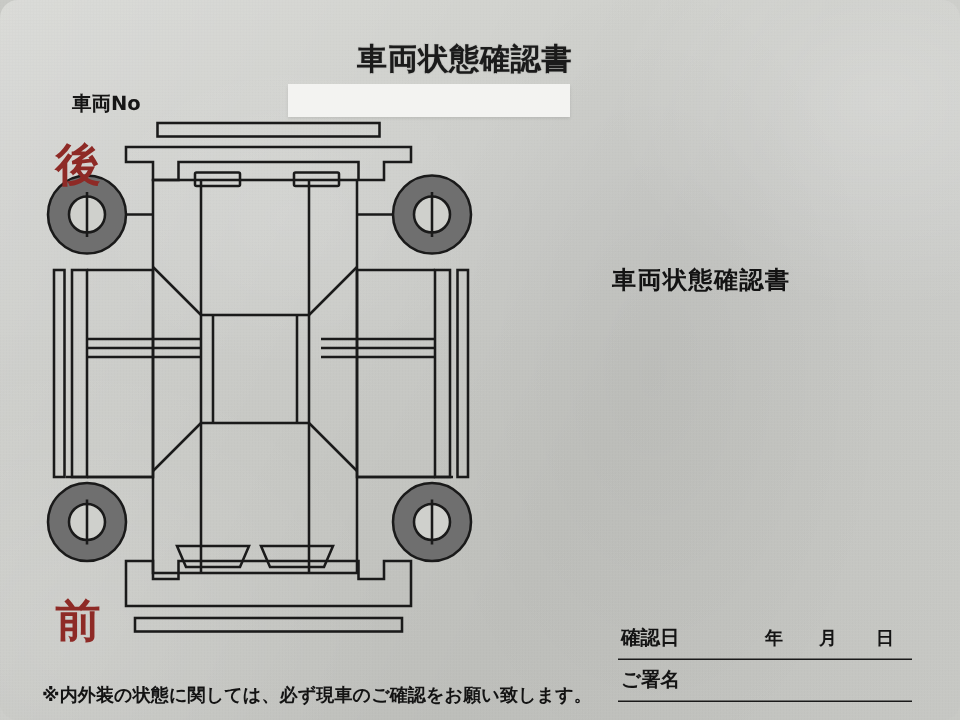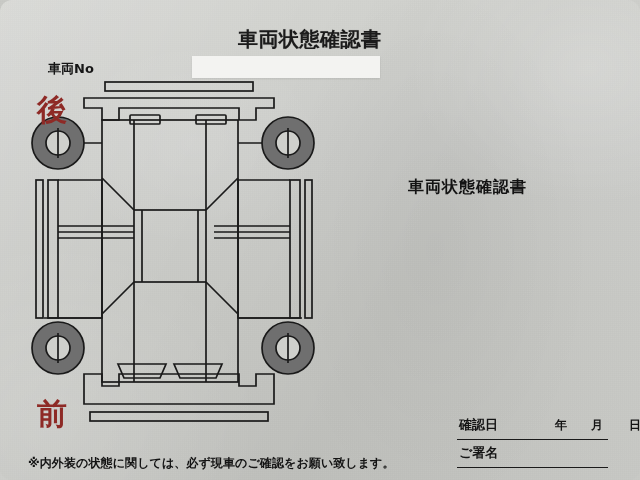--- a/index.html
+++ b/index.html
@@ -115,21 +115,20 @@
   .sign-block {
     position: absolute;
     left: 412px;
     top: 412px;
     width: 196px;
   }
   .sign-row {
     position: relative;
     height: 27px;
     border-bottom: 1.6px solid #1a1a1a;
-    margin-left: 45px;
   }
   .sign-row .lbl {
     position: absolute;
     left: 2px;
     top: 4px;
     font-size: 13px;
     font-weight: 700;
     color: #141414;
     white-space: nowrap;
   }

